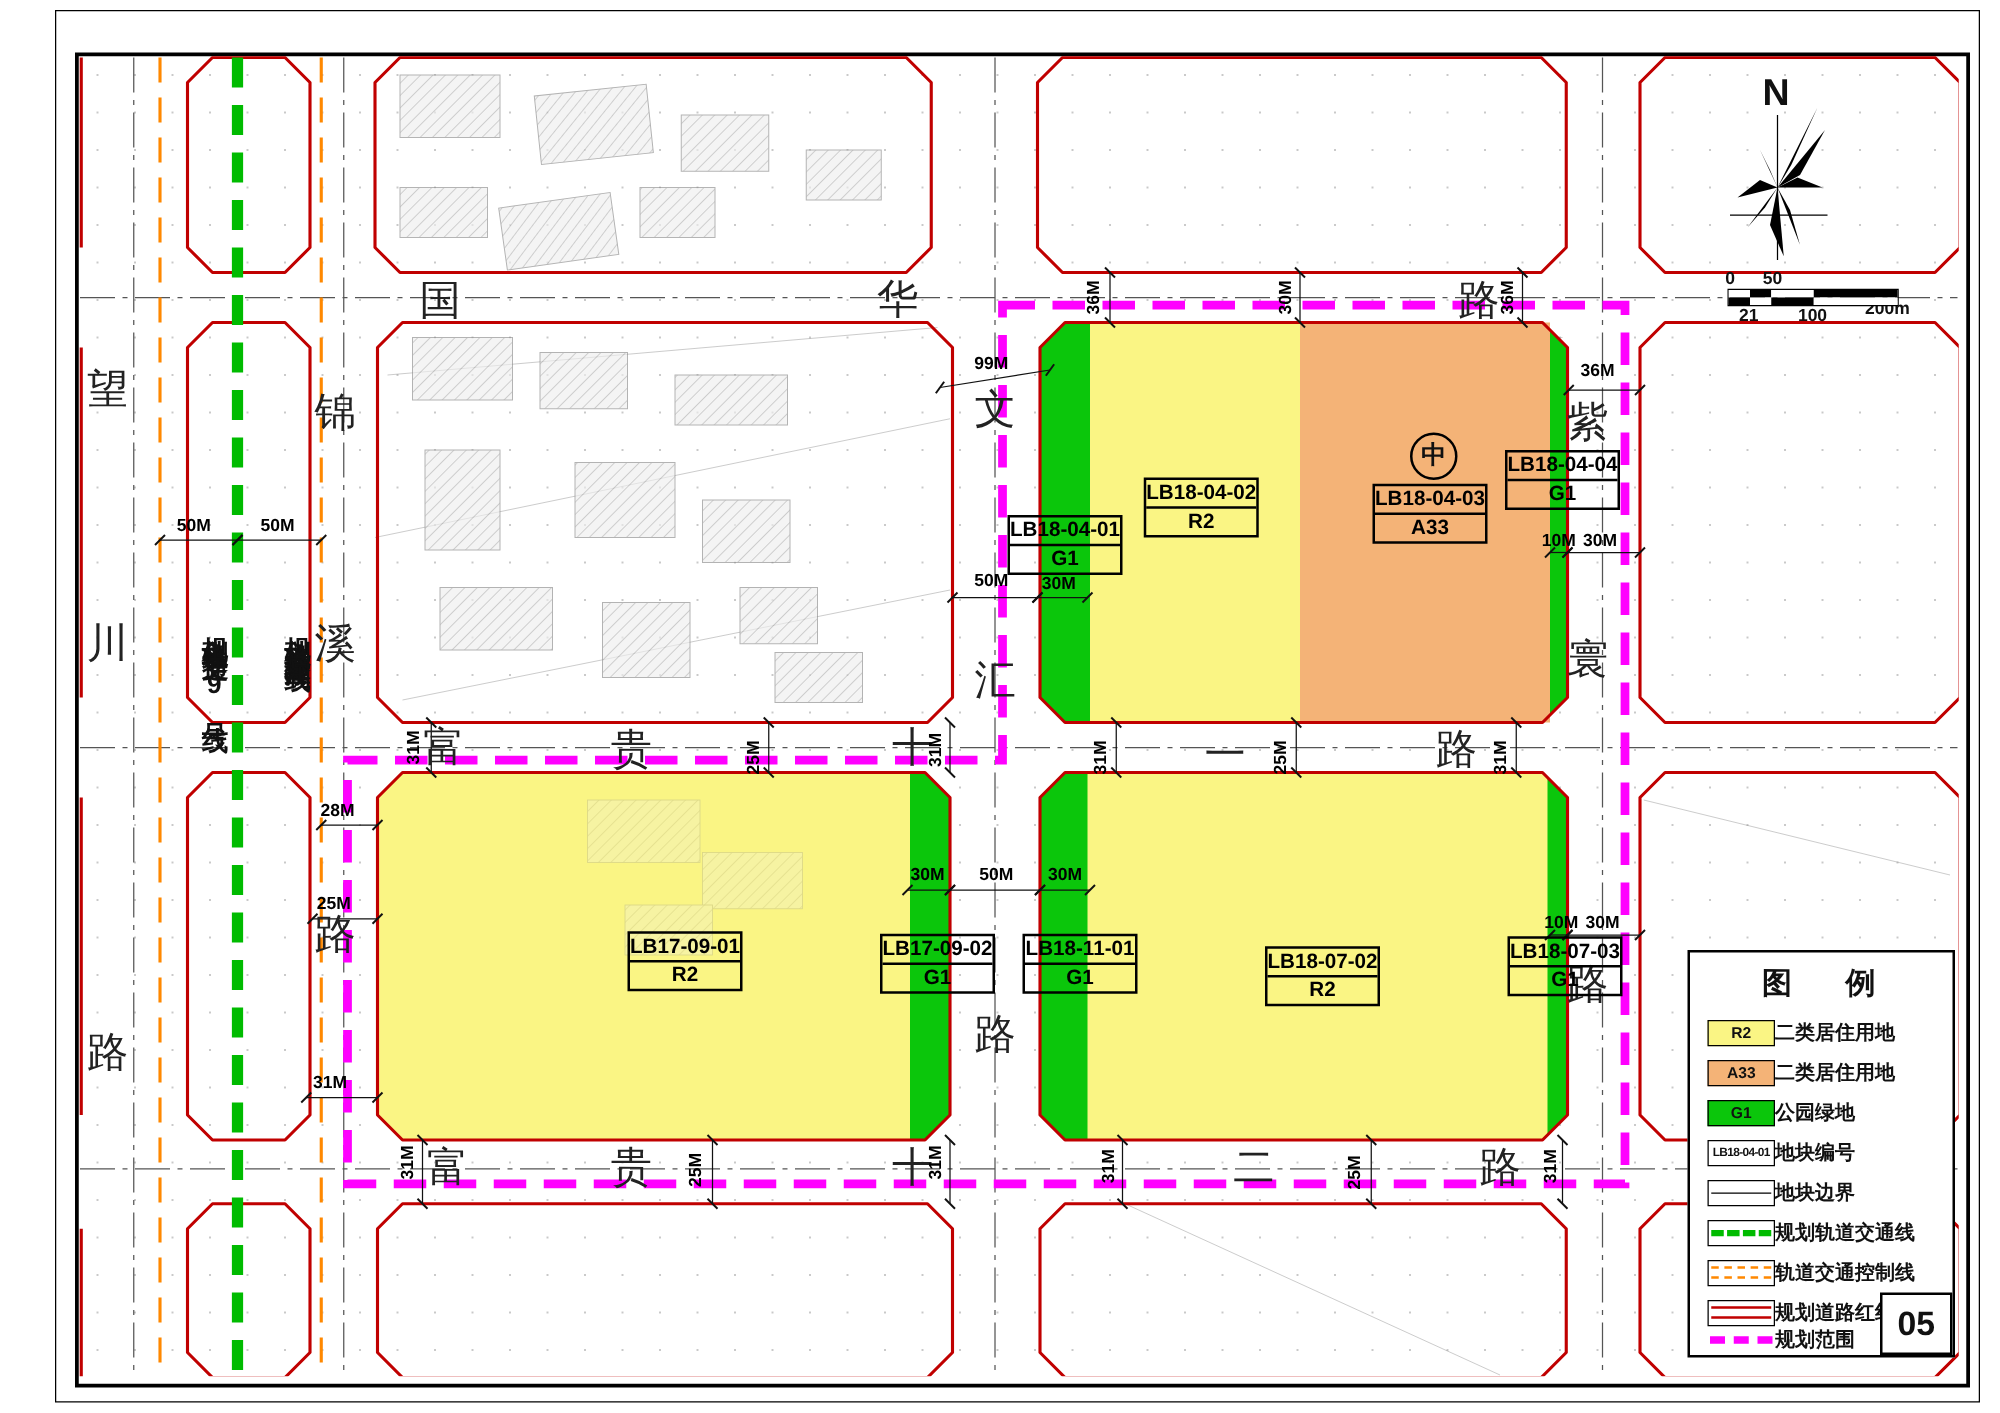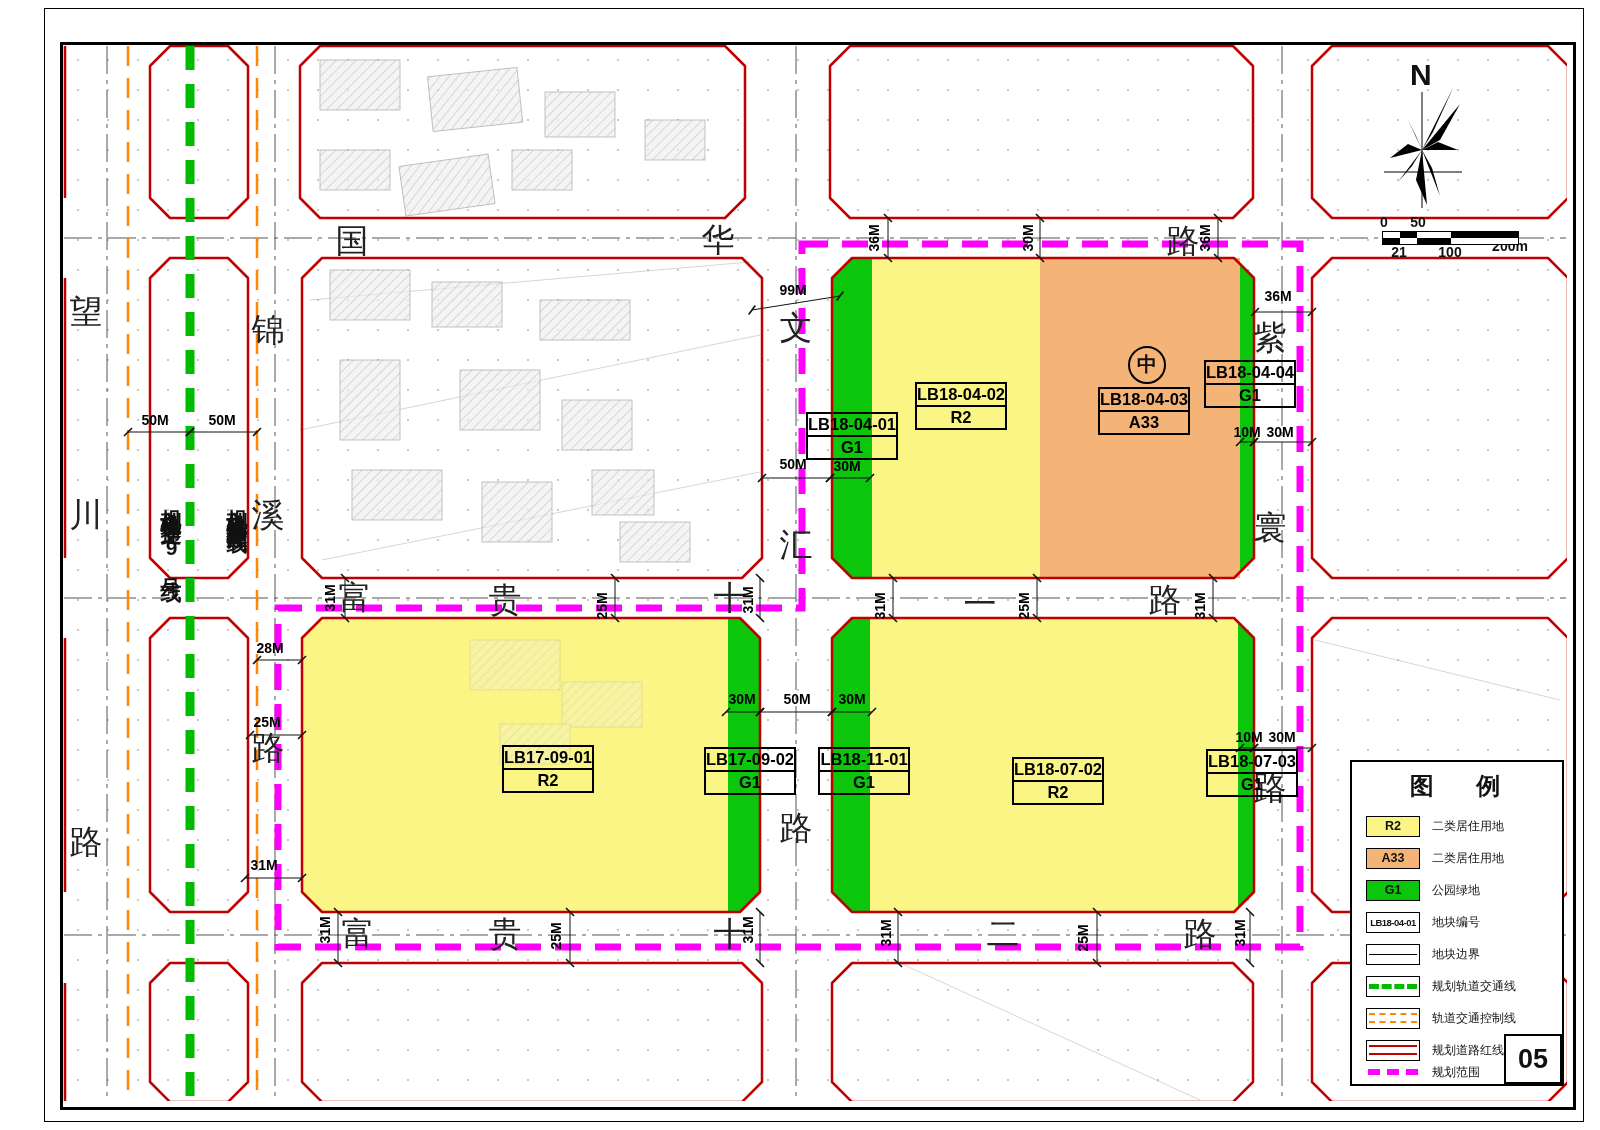--- a/index.html
+++ b/index.html
@@ -45,21 +45,21 @@
   .sw-g1{background:var(--c-g1,#0BC60B);}
   .sw-code{font-size:9.5px;letter-spacing:-0.5px;}
   .ln{position:absolute;left:2px;right:2px;height:0;}
   .ln-mid{top:9px;border-top:1.5px solid #000;}
   .ln-grn{top:7px;border-top:5px dashed var(--c-rail-green,#00BB00);}
   .ln-or1{top:4px;border-top:2.5px dashed var(--c-rail-orange,#FF8800);}
   .ln-or2{top:12px;border-top:2.5px dashed var(--c-rail-orange,#FF8800);}
   .ln-rd1{top:4px;border-top:2px solid var(--c-red,#C00000);}
   .ln-rd2{top:12px;border-top:2px solid var(--c-red,#C00000);}
   .ln-mag{top:7px;border-top:6px dashed var(--c-mag,#FF00FF);}
-  .llab{margin-left:12px;font-size:12px;font-weight:400;white-space:nowrap;}
+  .llab{font-size:16px;font-weight:700;white-space:nowrap;}
   .pagenum{position:absolute;left:1504px;top:1034px;width:58px;height:50px;border:2px solid #000;
      background:#fff;box-sizing:border-box;text-align:center;line-height:46px;font-size:27px;font-weight:700;z-index:7;}
   
   .f-r2{fill:var(--c-r2,#FAF584);}
   .f-a33{fill:var(--c-a33,#F4B377);}
   .f-g1{fill:var(--c-g1,#0BC60B);}
   .red-line{stroke:var(--c-red,#C00000);stroke-width:2.5;fill:none;stroke-linejoin:round;}
   .centerline{stroke:#555;stroke-width:1;stroke-dasharray:28 6 4 6;fill:none;}
   .mag-line{stroke:var(--c-mag,#FF00FF);stroke-width:7;stroke-dasharray:26 14;fill:none;}
   .rail-grn{stroke:var(--c-rail-green,#00BB00);stroke-width:9;stroke-dasharray:24 14;fill:none;}

